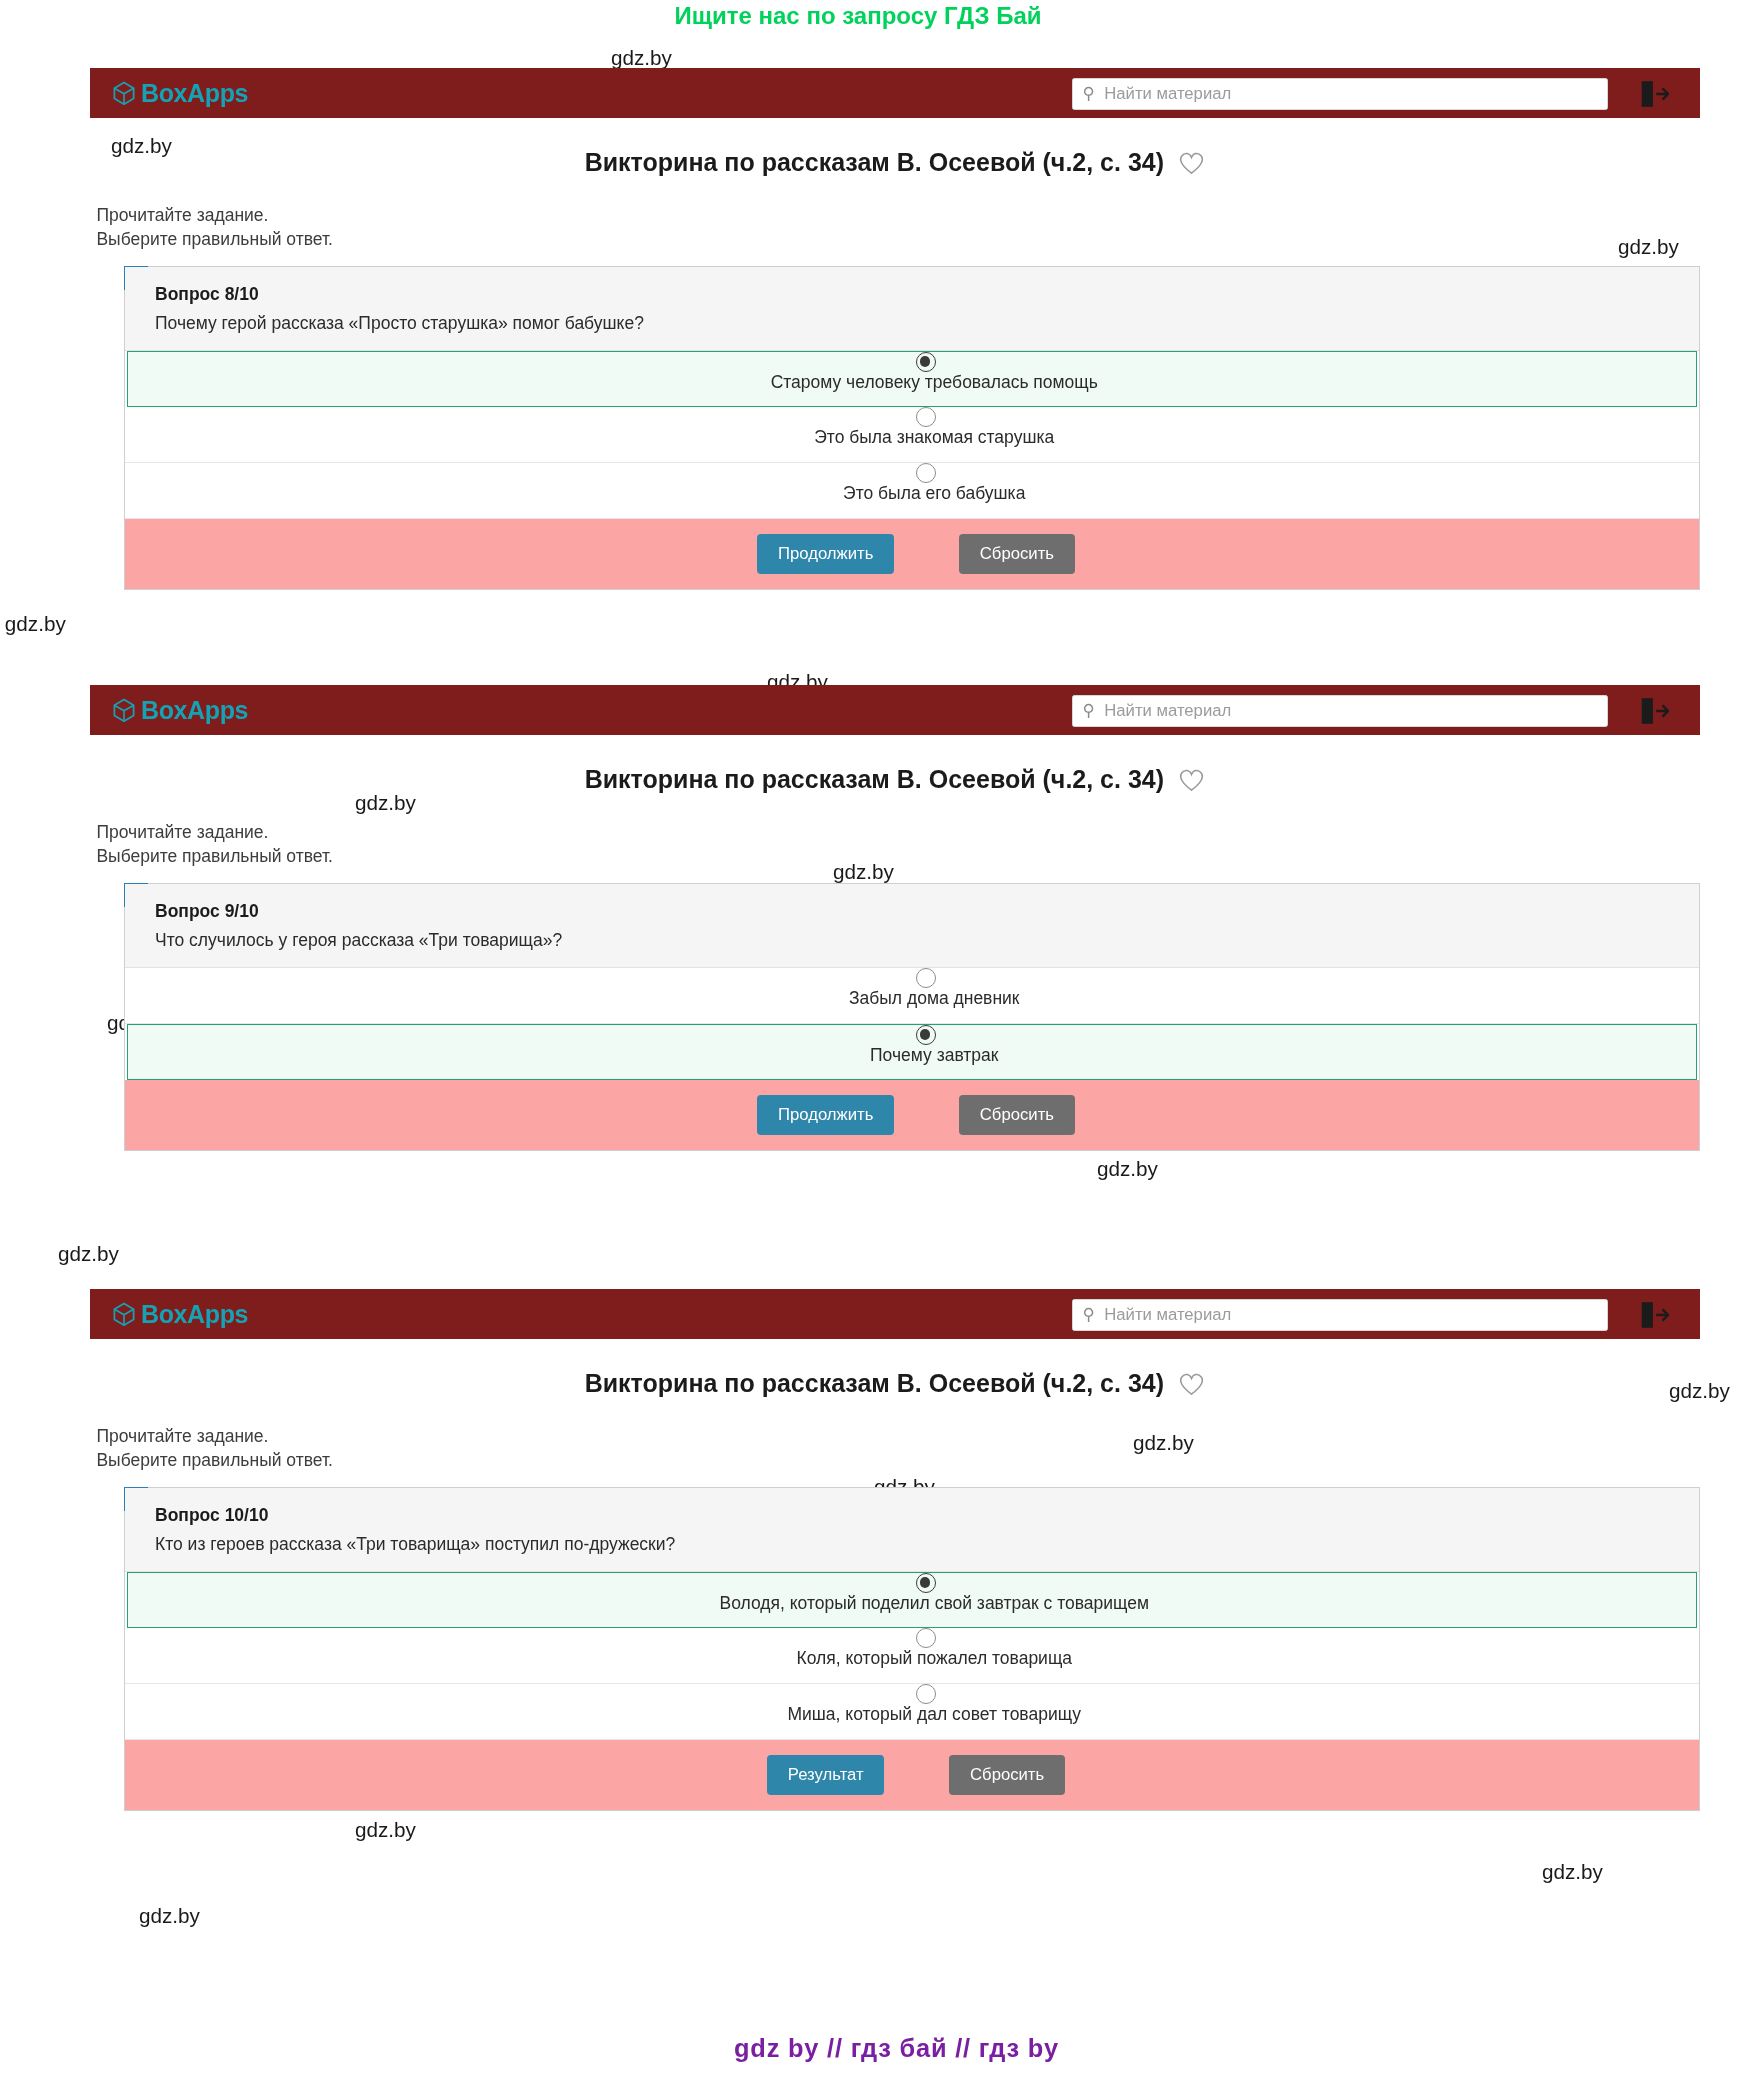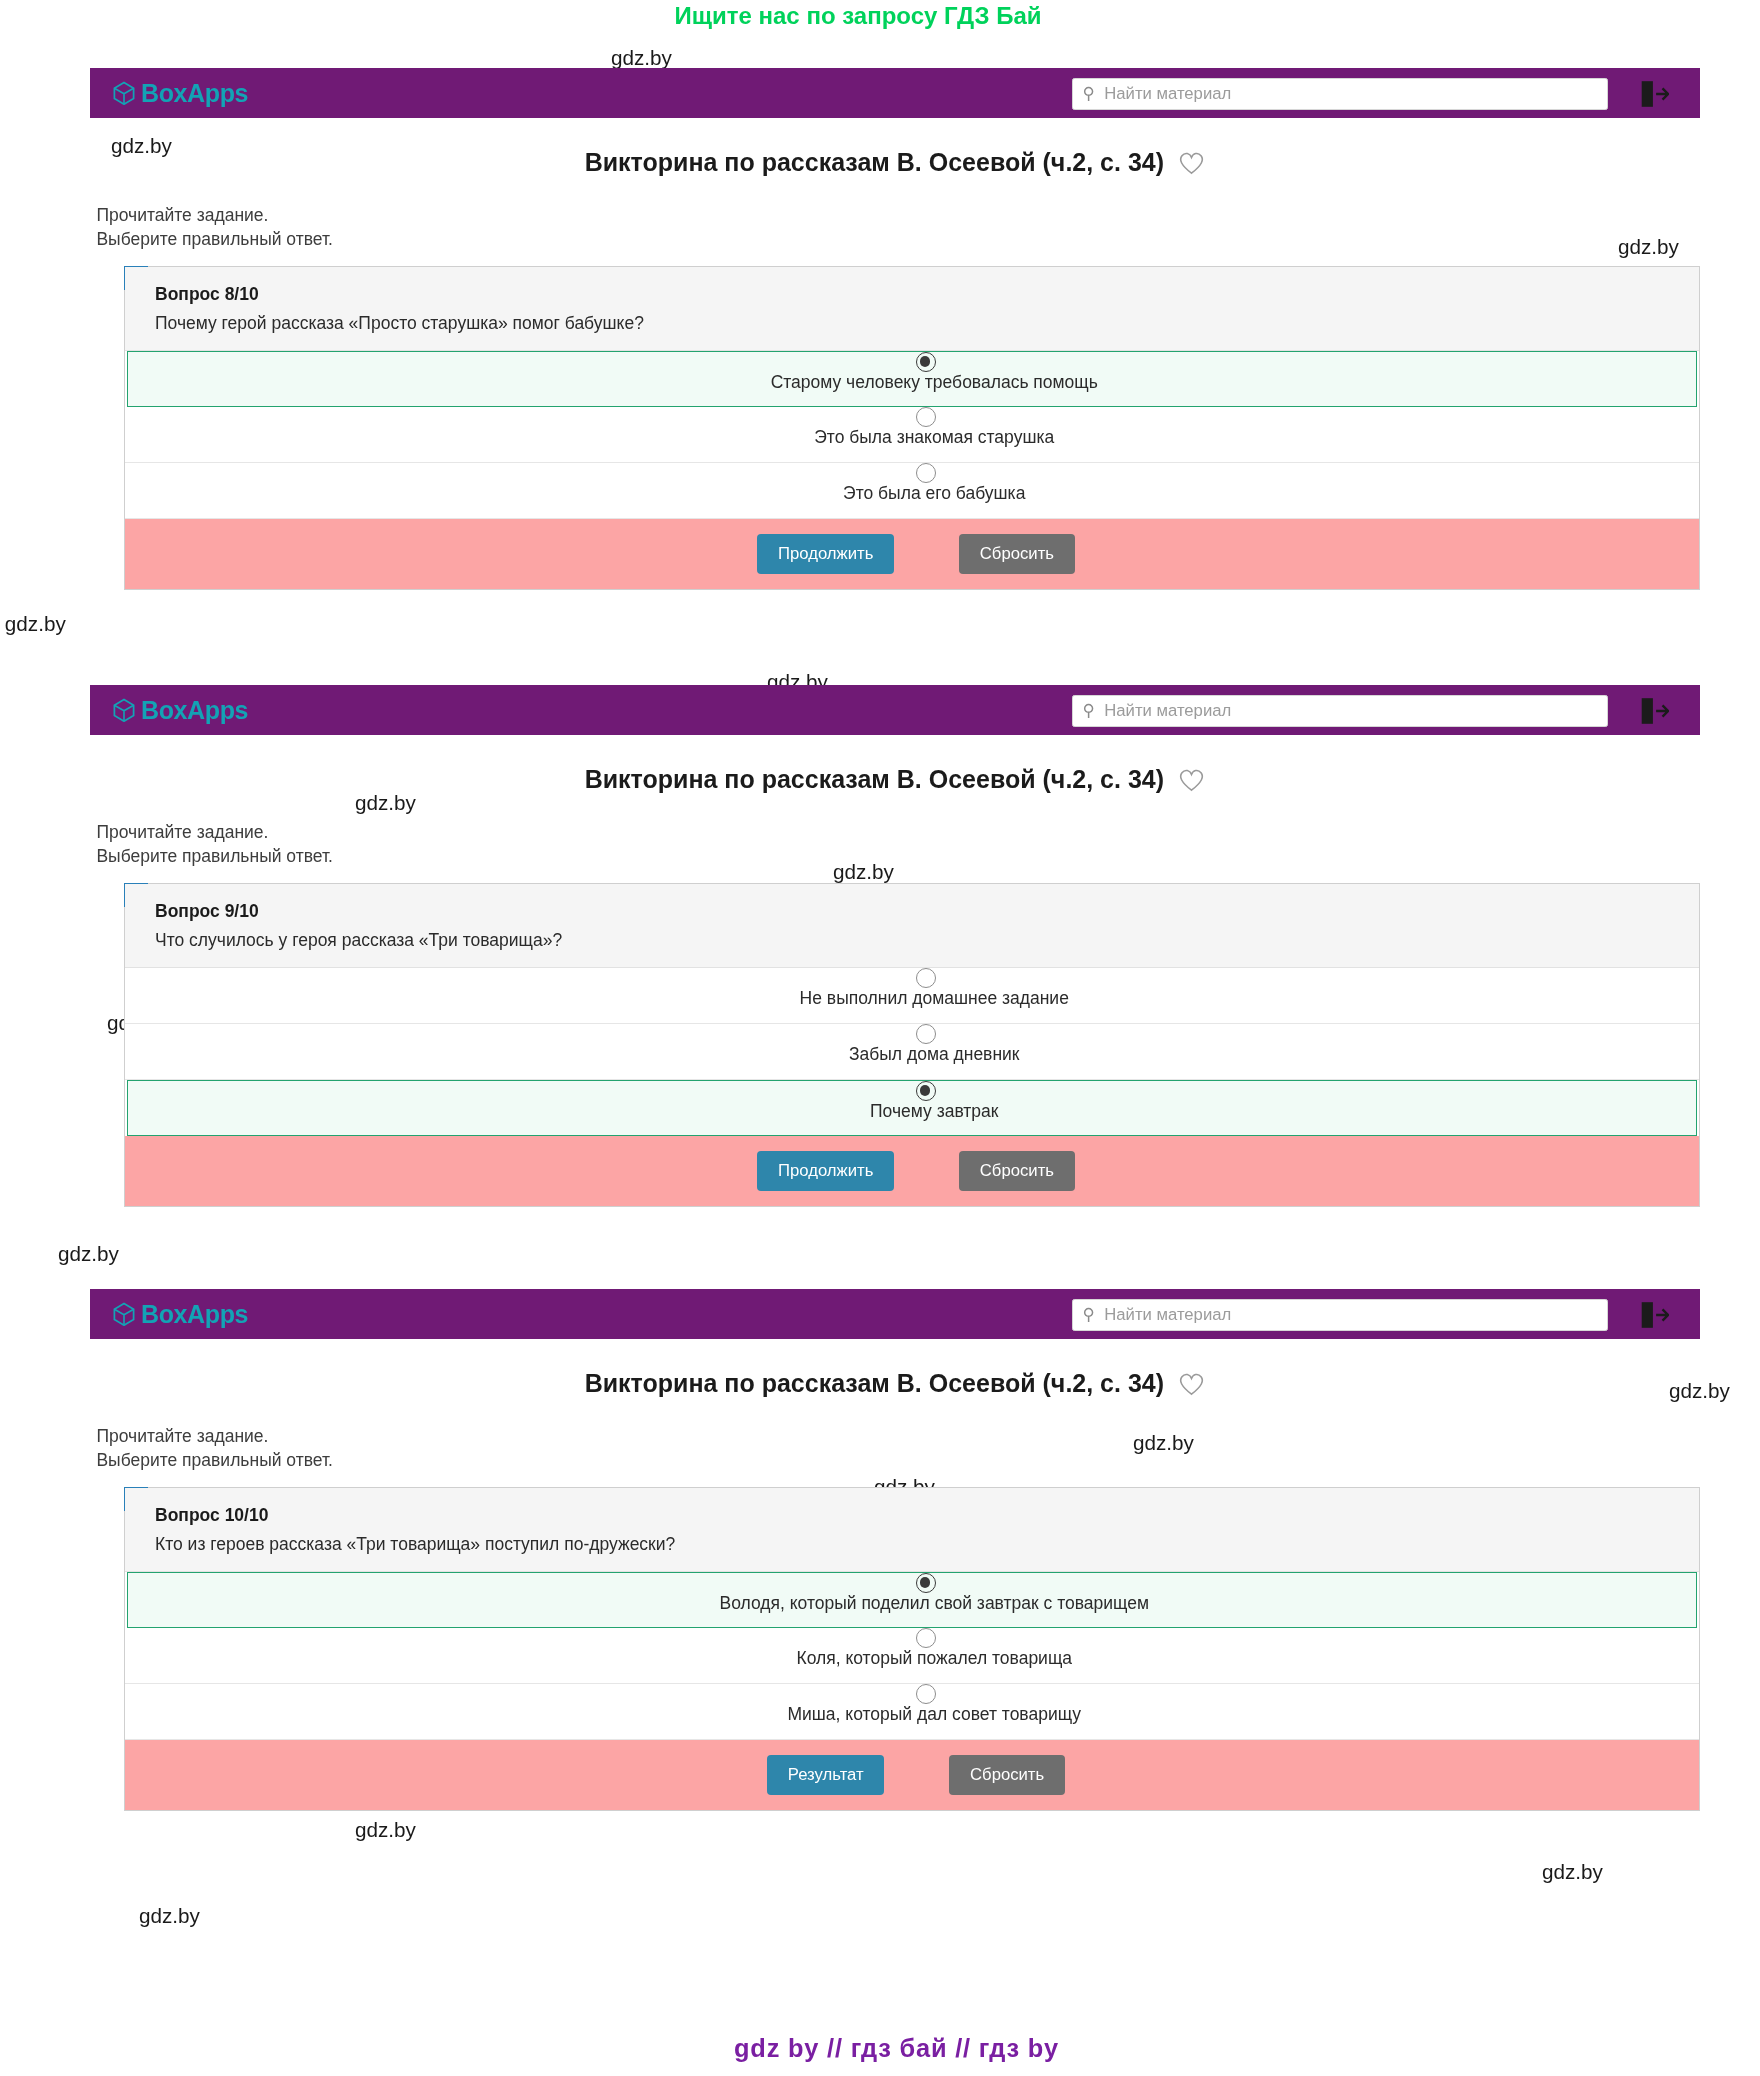--- a/index.html
+++ b/index.html
@@ -45,21 +45,21 @@
   }
   
   .shot {
     position: absolute;
     left: 90px;
     width: 1610px;
   }
   .appbar {
     position: relative;
     height: 50px;
-    background: #701a75;
+    background: #7f1d1d;
     display: flex;
     align-items: center;
   }
   .logo {
     display: flex;
     align-items: center;
     margin-left: 21.5px;
     gap: 5.6px;
   }
   .logo-cube { width: 24px; height: 24px; }
@@ -383,24 +383,20 @@
       <svg width="16" height="16" viewBox="0 0 20 20">
           <path d="M2 7 V2 H7 M13 2 H18 V7 M18 13 V18 H13 M7 18 H2 V13" stroke="#ffffff" stroke-width="2.4" fill="none"></path>
         </svg>
     </div>
     <div class="card-head">
       <div class="qnum">Вопрос 9/10</div>
       <div class="qtext">Что случилось у героя рассказа «Три товарища»?</div>
     </div>
     <div class="option">
       <span class="radio"></span>
-      <span class="option-label">Не выполнил домашнее задание</span>
-    </div>
-    <div class="option">
-      <span class="radio"></span>
       <span class="option-label">Забыл дома дневник</span>
     </div>
     <div class="option selected">
       <span class="radio"></span>
       <span class="option-label">Почему завтрак</span>
     </div>
     <div class="btn-row">
       <div class="btn-wrap">
         <button class="btn btn-primary">Продолжить</button>
         <button class="btn btn-secondary">Сбросить</button>

